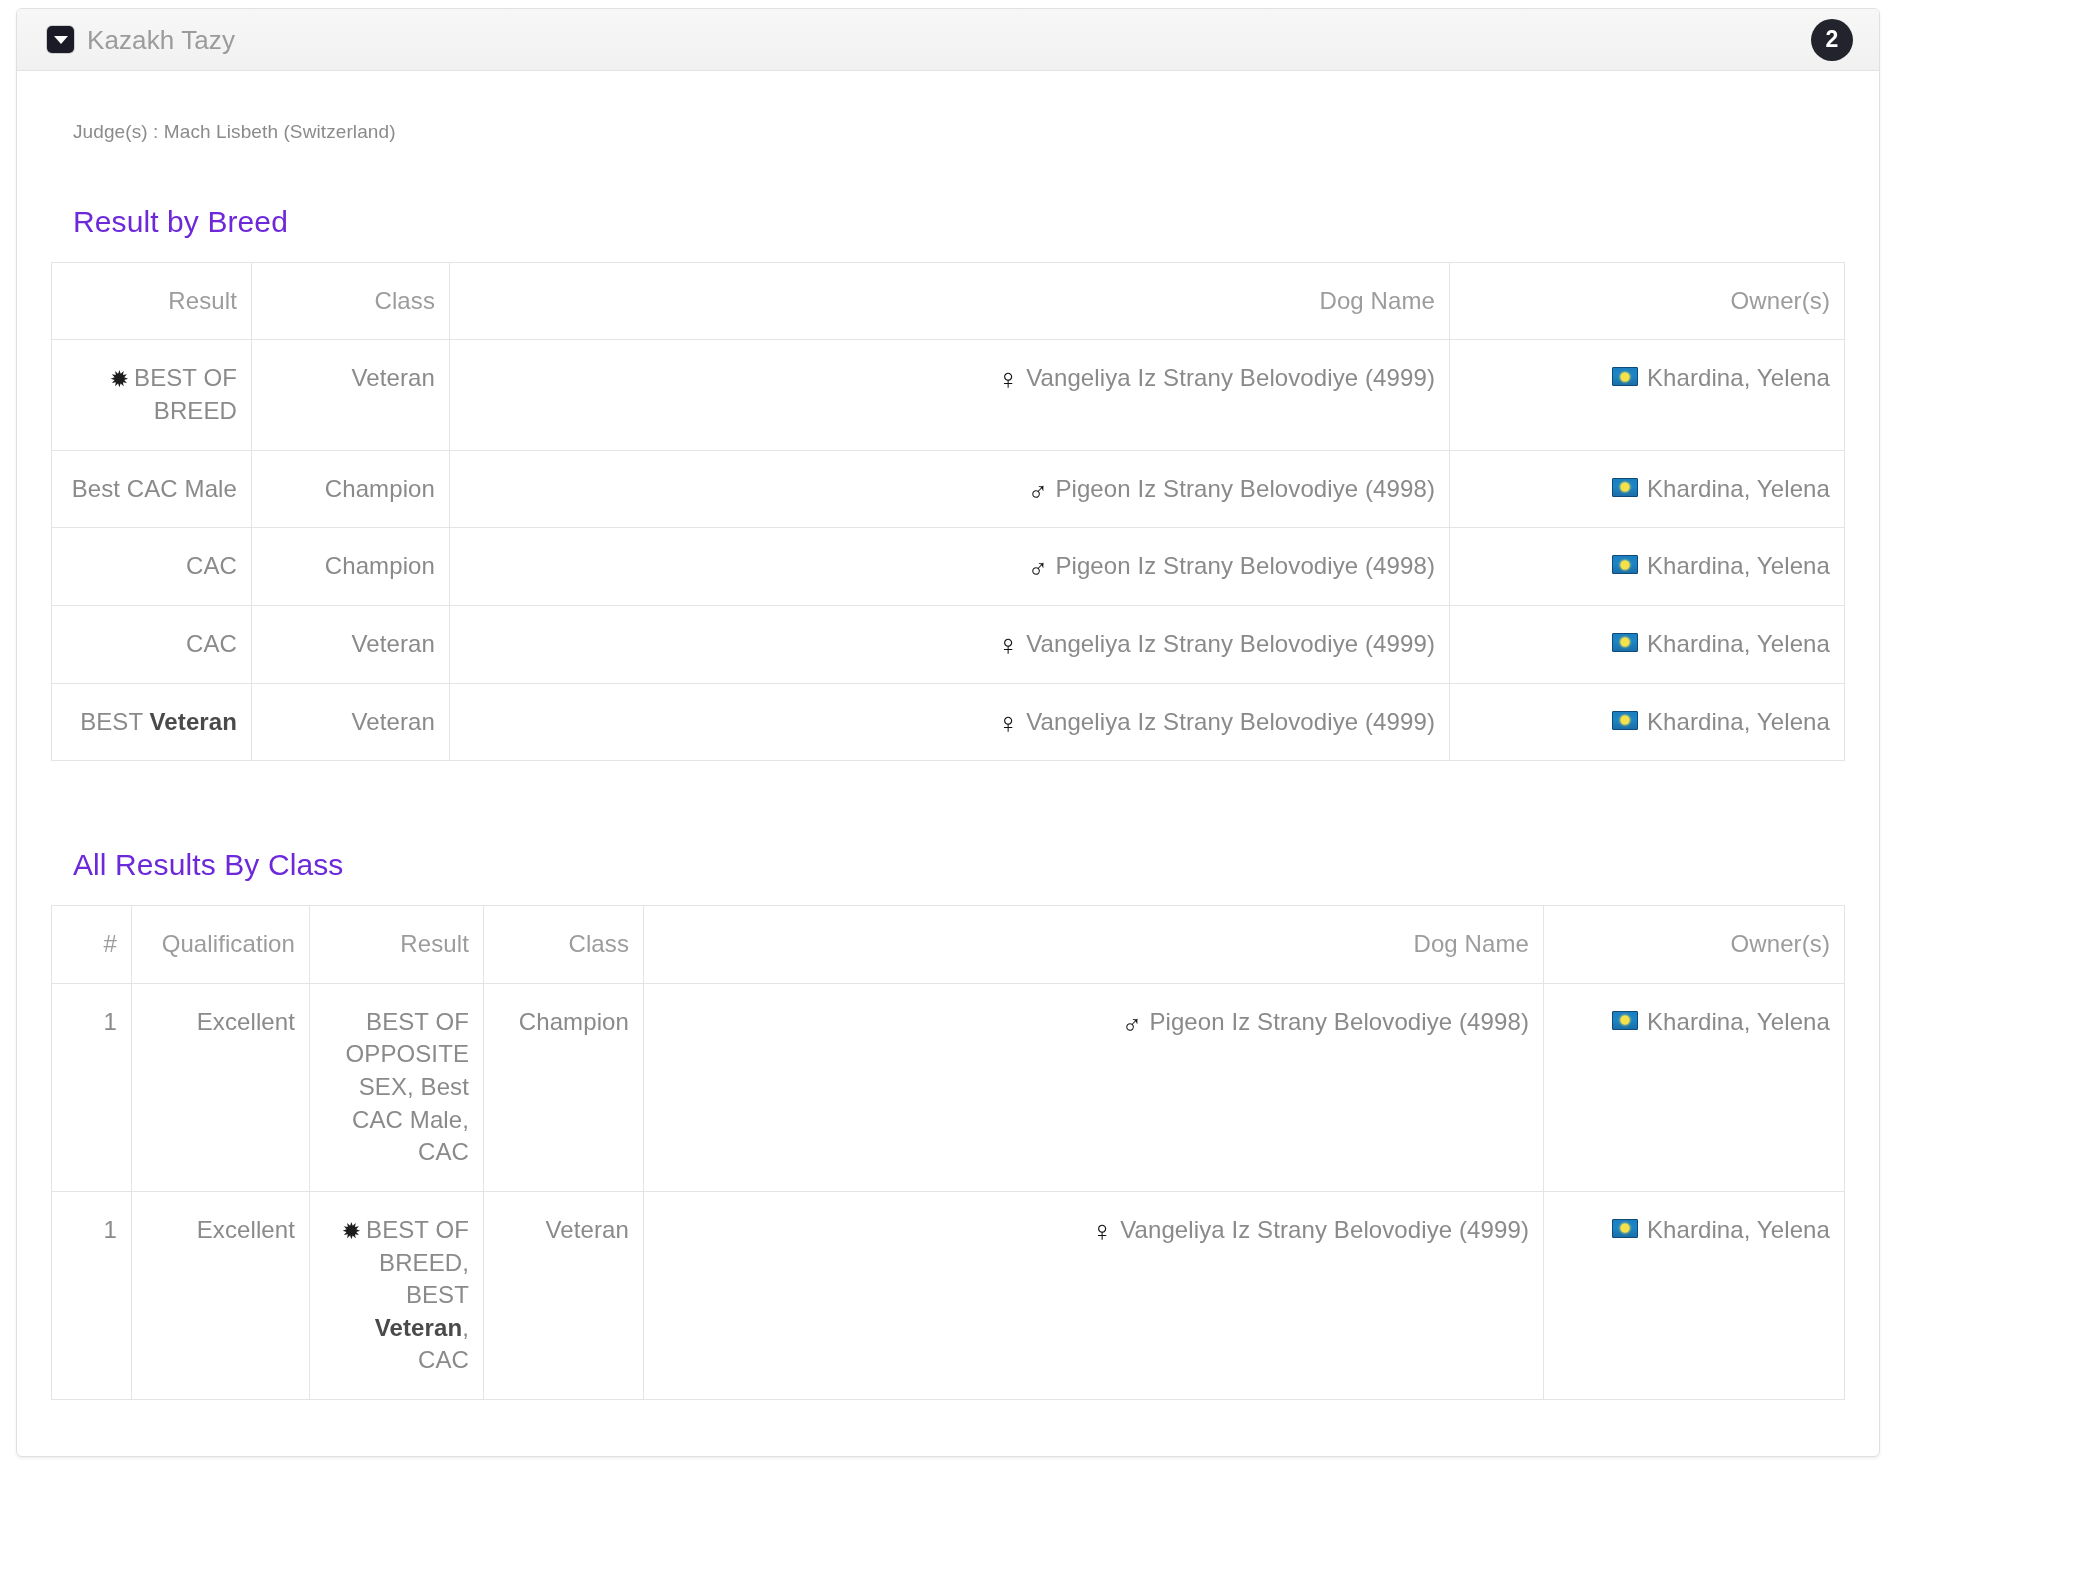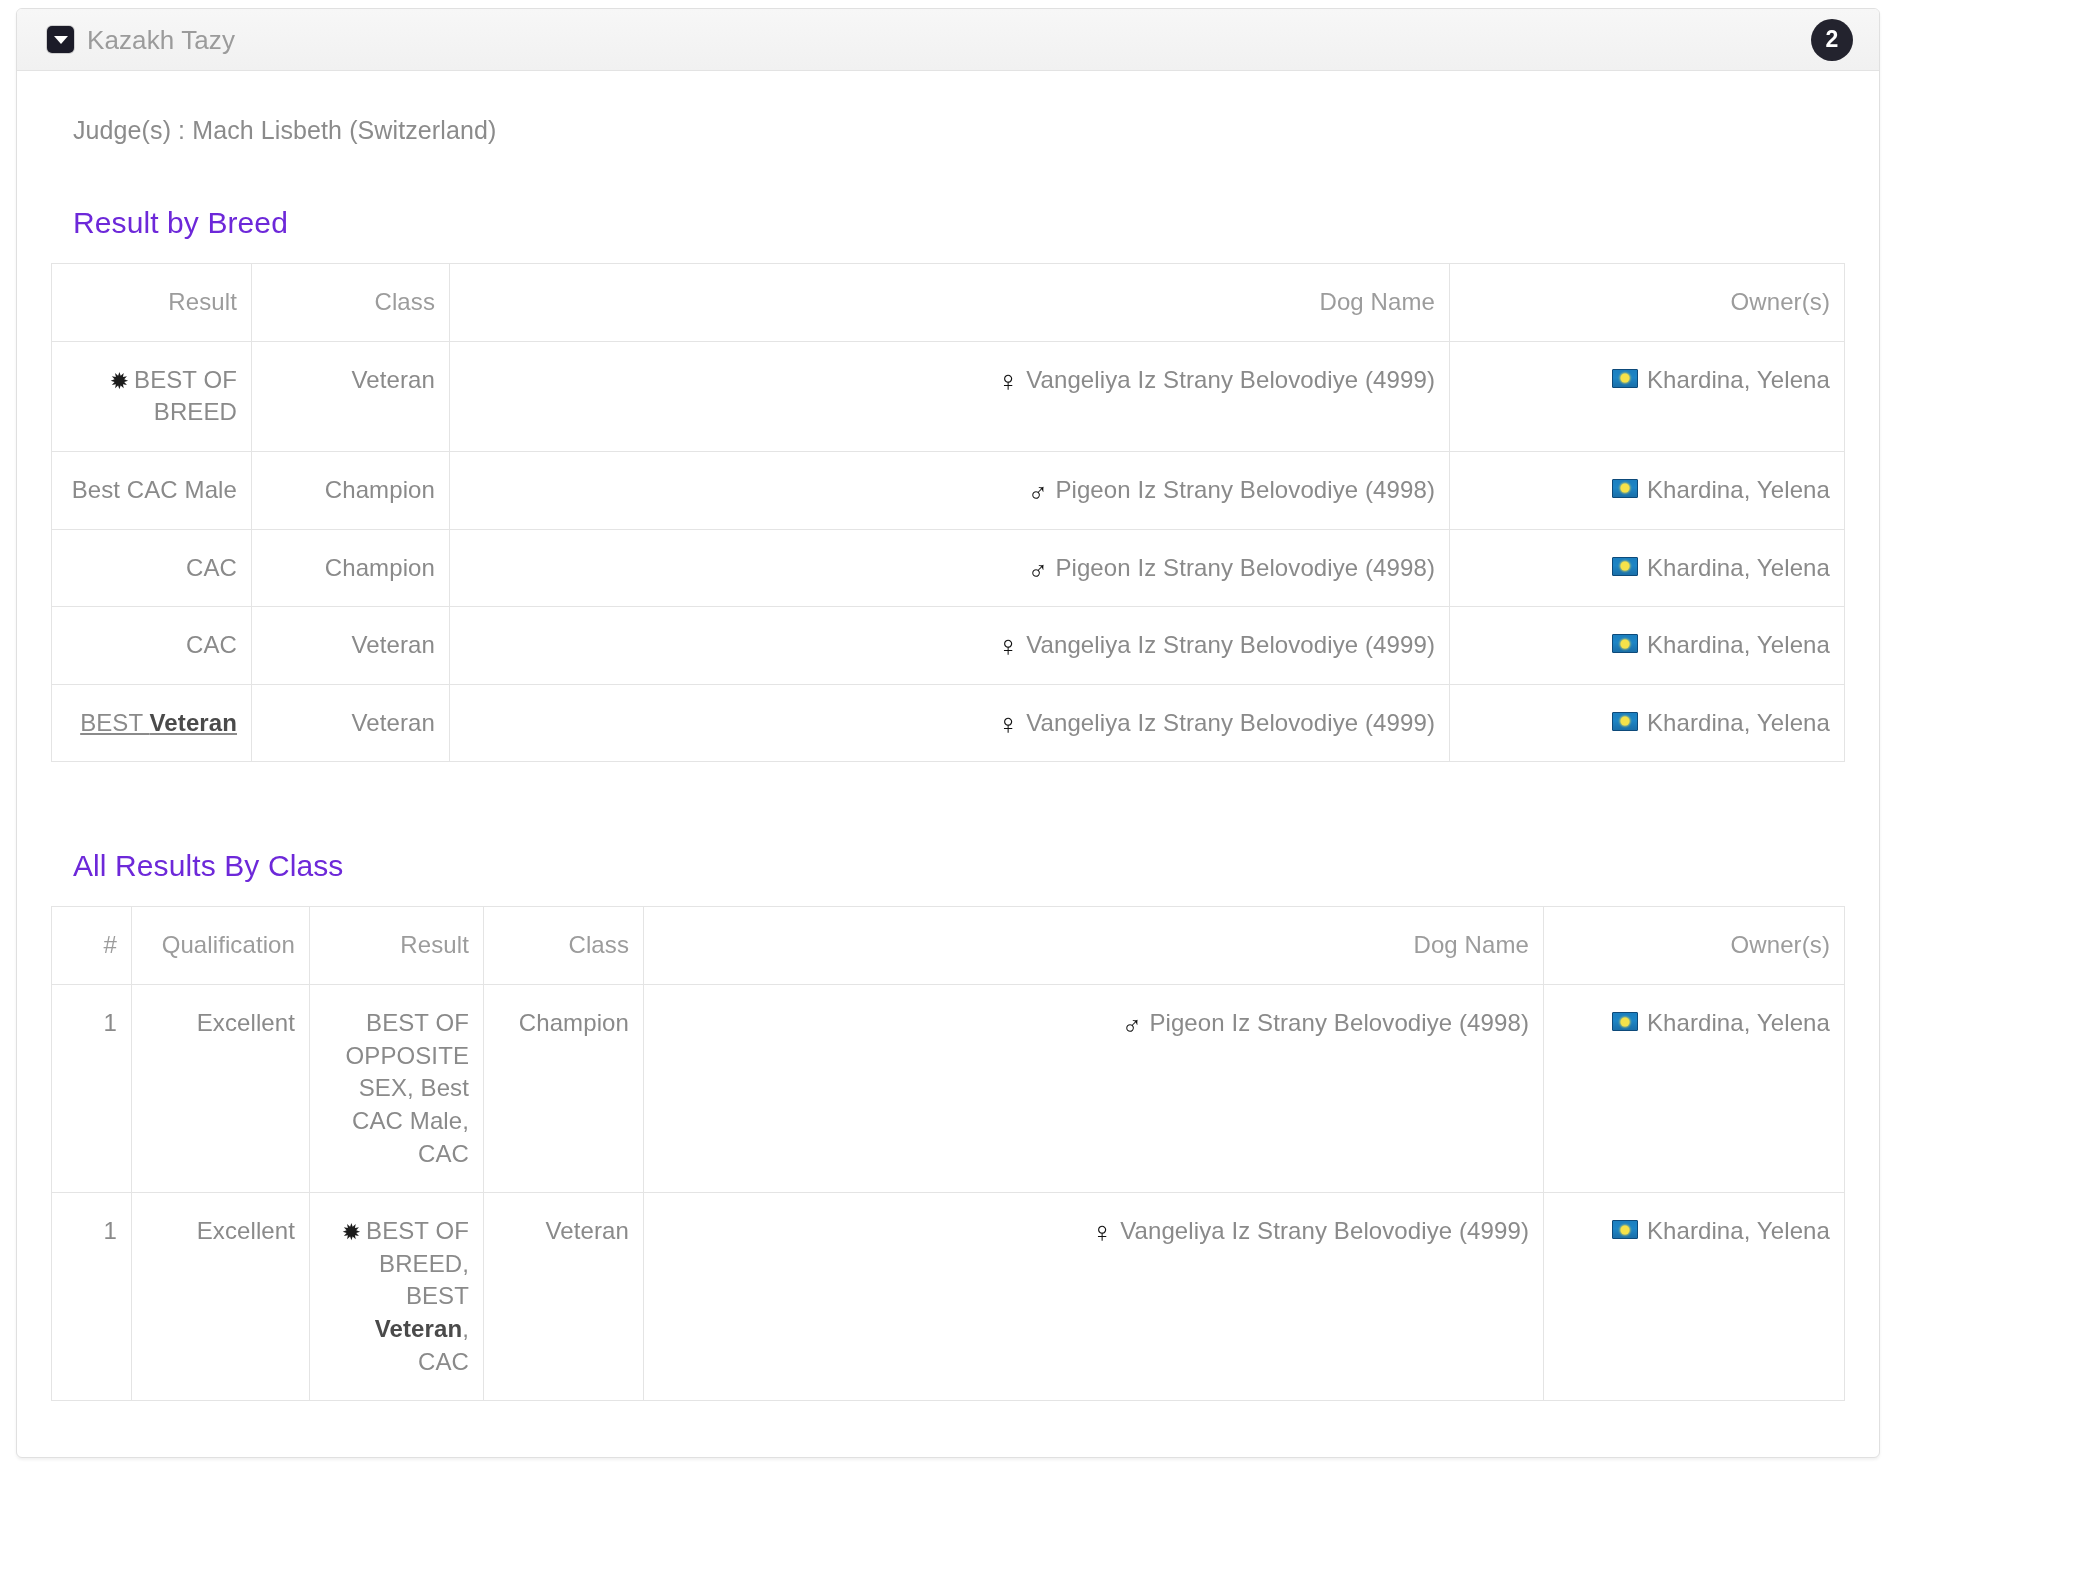--- a/index.html
+++ b/index.html
@@ -93,23 +93,23 @@
     justify-content: center;
     line-height: 1;
   }
 
   .panel-body {
     padding: 44px 34px 56px 34px;
   }
 
   
   .judges {
-    font-size: 25px;
+    font-size: 19px;
     color: #8b8b8b;
-    margin: 0 0 0 22px;
+    margin: 6px 0 0 22px;
     line-height: 1.2;
     letter-spacing: 0.1px;
   }
 
   .section-title {
     font-size: 30px;
     color: #6d28d9;
     margin: 60px 0 22px 22px;
     line-height: 1.2;
     letter-spacing: 0.1px;
@@ -213,21 +213,21 @@
     box-shadow: 0 0 2px 1px rgba(245,226,74,0.7);
     left: 50%;
     top: 50%;
     transform: translate(-50%, -50%);
   }
 
   .dog-name, .owner-name {
     color: #8a8a8a;
   }
 
-  .nowrap { white-space: nowrap; text-decoration: underline; }
+  .nowrap { white-space: nowrap; }
 </style>
 </head>
 <body>
 
 <div class="page">
   <div class="panel">
 
     <div class="panel-heading">
       <div class="panel-heading-left">
         <span class="collapse-icon"></span>

